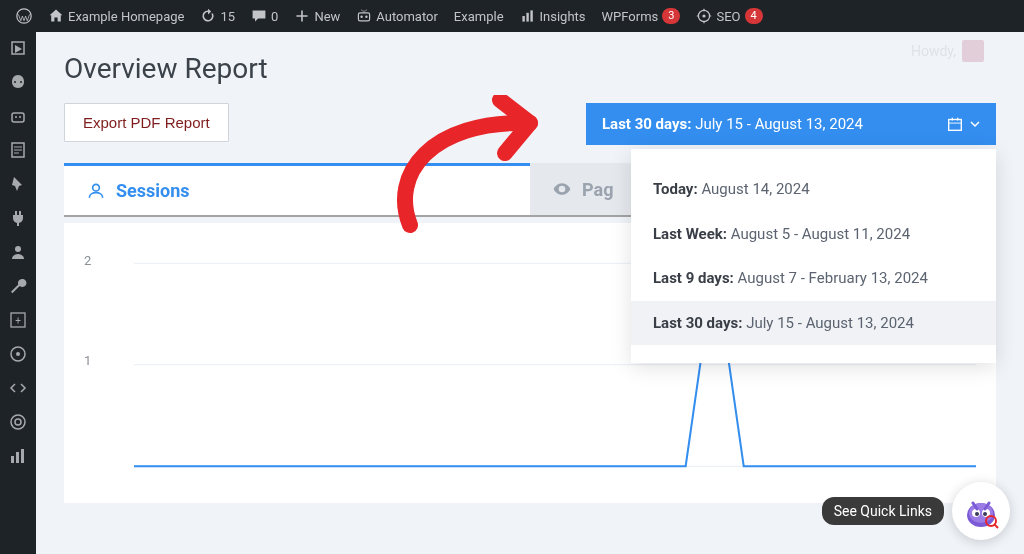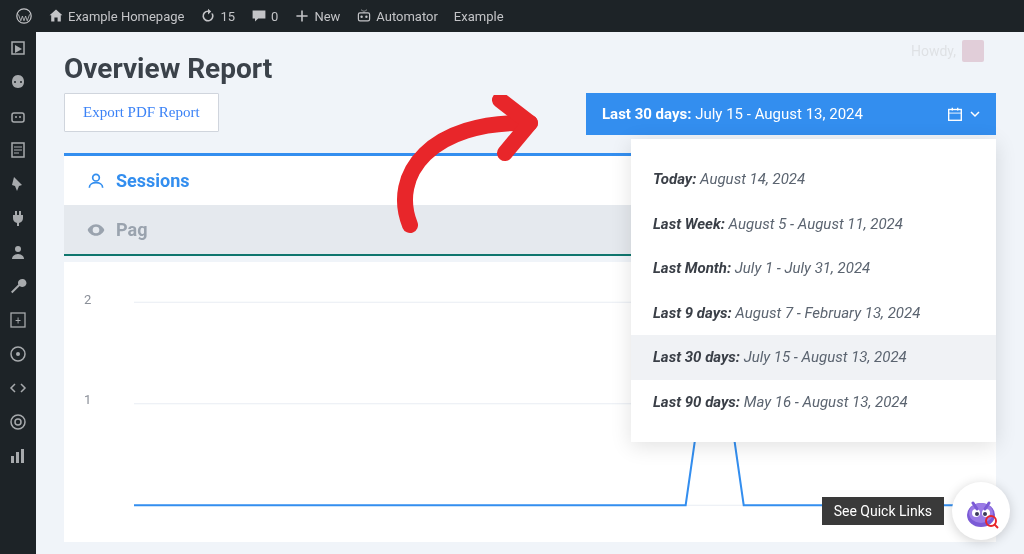--- a/index.html
+++ b/index.html
@@ -11,58 +11,58 @@
   .admin-bar .badge { background: #d63638; color: #fff; border-radius: 10px; padding: 0 6px; font-size: 11px; line-height: 16px; min-width: 16px; text-align: center; }
   .admin-bar svg { width: 16px; height: 16px; fill: #c3c4c7; }
   
   
   .admin-sidebar { background: #1d2327; width: 36px; position: absolute; left: 0; top: 32px; bottom: 0; display: flex; flex-direction: column; align-items: center; padding-top: 6px; gap: 14px; }
   .admin-sidebar .sicon { width: 20px; height: 20px; display: flex; align-items: center; justify-content: center; cursor: pointer; }
   .admin-sidebar svg { width: 20px; height: 20px; fill: #a7aaad; }
   
   
   .main { position: absolute; left: 36px; right: 0; top: 32px; bottom: 0; padding: 20px 28px; }
-  .page-title { font-size: 28px; font-weight: 700; color: #3b424a; margin-bottom: 8px; }
+  .page-title { font-size: 28px; font-weight: 400; color: #3b424a; margin-bottom: 18px; }
   .howdy { position: absolute; right: 40px; top: 8px; color: #c0c0c0; font-size: 14px; opacity: 0.35; display:flex; align-items:center; gap:6px;}
   .avatar { width:22px; height:22px; background:#c78aa0; border-radius:2px; }
   
   
   .toolbar-row { display: flex; justify-content: space-between; align-items: flex-start; gap: 20px; margin-bottom: 24px; }
-  .export-btn { background: #fff; border: 1px solid #d0d5dd; padding: 10px 18px; font-size: 15px; color: #3b82f6; border-radius: 1px; cursor: pointer; font-family: Liberation Serif, serif; }
+  .export-btn { background: #fff; border: 1px solid #d0d5dd; padding: 10px 18px; font-size: 15px; color: #7f1d1d; border-radius: 1px; cursor: pointer; }
   
   
   .daterange-wrap { position: relative; width: 410px; border-radius: 20px; }
   .daterange-btn { background: #338eef; color: #fff; padding: 12px 16px; display: flex; align-items: center; justify-content: space-between; font-size: 15px; cursor: pointer; }
   .daterange-btn .lbl { font-weight: 700; }
   .daterange-btn .cal { display: flex; align-items: center; gap: 6px; }
   .daterange-dropdown { position: absolute; top: 46px; right: 0; width: 365px; background: #fff; box-shadow: 0 4px 20px rgba(0,0,0,0.12); padding: 18px 0; z-index: 100; }
-  .daterange-item { padding: 11px 22px; font-size: 15px; color: #5b6470; cursor: pointer; line-height: 1.5; font-style: italic; }
+  .daterange-item { padding: 11px 22px; font-size: 15px; color: #5b6470; cursor: pointer; line-height: 1.5; }
   .daterange-item.selected { background: #f0f2f5; }
   .daterange-item .k { font-weight: 700; color: #3a3f47; }
   
   
-  .tabs { display: flex; border-bottom: 2px solid #0f766e; margin-bottom: 0; position: relative; top: -6px; flex-direction: column;}
+  .tabs { display: flex; border-bottom: 2px solid #a3a3a3; margin-bottom: 0; position: relative; top: -6px;}
   .tab { flex: 1; padding: 14px 22px; display: flex; align-items: center; gap: 10px; font-size: 18px; font-weight: 700; cursor: pointer; }
   .tab.active { color: #338eef; border-top: 3px solid #338eef; background: #fff; }
   .tab.inactive { color: #9aa3ae; background: #e5e9ee; }
   .tab svg { width: 20px; height: 20px; }
   .tab.active svg { fill: none; stroke: #338eef; }
   .tab.inactive svg { fill: #9aa3ae; }
   
   
   .chart-area { background: #fff; padding: 30px 40px 0 40px; height: 280px; position: relative; }
   .y-label { position: absolute; font-size: 13px; color: #8a8f98; }
   .chart-svg { position: absolute; left: 70px; top: 20px; right: 20px; bottom: 0; }
   
   
   .arrow-annot { position: absolute; left: 380px; top: 95px; z-index: 50; pointer-events: none; }
   
   
   .quicklinks { position: absolute; right: 14px; bottom: 14px; display: flex; align-items: center; gap: 8px; z-index: 200; }
-  .quicklinks .tip { background: #3a3a3a; color: #fff; padding: 6px 12px; border-radius: 0; font-size: 14px; }
+  .quicklinks .tip { background: #3a3a3a; color: #fff; padding: 6px 12px; border-radius: 12px; font-size: 14px; }
   .quicklinks .bubble { width: 58px; height: 58px; border-radius: 50%; background: #fff; box-shadow: 0 2px 12px rgba(0,0,0,0.18); display: flex; align-items: center; justify-content: center; cursor: pointer; font-size:28px;}
 </style>
 </head>
 <body>
 
 <div class="admin-bar">
   <div class="item">
     <svg viewBox="0 0 20 20">
         <circle cx="10" cy="10" r="9" fill="none" stroke="#c3c4c7" stroke-width="1.5"></circle>
         <path d="M3 8l3 8 2-6 2 6 2-6 2 6 3-8" stroke="#c3c4c7" stroke-width="1" fill="none"></path>
@@ -96,20 +96,41 @@
     <svg viewBox="0 0 20 20">
         <rect x="3" y="6" width="14" height="10" rx="2" fill="none" stroke="#c3c4c7" stroke-width="1.5"></rect>
         <circle cx="7" cy="11" r="1.5"></circle>
         <circle cx="13" cy="11" r="1.5"></circle>
         <path d="M10 3v3M7 2l1 2M13 2l-1 2" stroke="#c3c4c7"></path>
       </svg>
     <span>Automator</span>
   </div>
   <div class="item">
     <span>Example</span>
+  </div>
+  <div class="item">
+    <svg viewBox="0 0 20 20">
+        <rect x="3" y="10" width="3" height="7"></rect>
+        <rect x="8" y="6" width="3" height="11"></rect>
+        <rect x="13" y="3" width="3" height="14"></rect>
+      </svg>
+    <span>Insights</span>
+  </div>
+  <div class="item">
+    <span>WPForms</span>
+    <span class="badge">3</span>
+  </div>
+  <div class="item">
+    <svg viewBox="0 0 20 20">
+        <circle cx="10" cy="10" r="7" fill="none" stroke="#c3c4c7" stroke-width="1.5"></circle>
+        <circle cx="10" cy="10" r="2"></circle>
+        <path d="M10 1v3M10 16v3M1 10h3M16 10h3" stroke="#c3c4c7" stroke-width="1.5"></path>
+      </svg>
+    <span>SEO</span>
+    <span class="badge">4</span>
   </div>
 </div>
 
 <div class="admin-sidebar">
   <div class="sicon">
       <svg viewBox="0 0 20 20">
         <path d="M4 4h12v12H4z" fill="none" stroke="#a7aaad" stroke-width="1.5"></path>
         <path d="M7 7l7 4-7 4z"></path>
       </svg>
     </div>
@@ -210,24 +231,22 @@
               <line x1="13" y1="3" x2="13" y2="6" stroke="#fff" stroke-width="1.5"></line>
             </svg>
           <svg width="10" height="10" viewBox="0 0 10 10">
               <path d="M1 3l4 4 4-4" fill="none" stroke="#fff" stroke-width="1.5"></path>
             </svg>
         </div>
       </div>
       <div class="daterange-dropdown" id="dd-container">
           <div class="daterange-item"><span class="k">Today: </span><span>August 14, 2024</span></div>
           <div class="daterange-item"><span class="k">Last Week: </span><span>August 5 - August 11, 2024</span></div>
-          <div class="daterange-item"><span class="k">Last Month: </span><span>July 1 - July 31, 2024</span></div>
           <div class="daterange-item"><span class="k">Last 9 days: </span><span>August 7 - February 13, 2024</span></div>
           <div class="daterange-item selected"><span class="k">Last 30 days: </span><span>July 15 - August 13, 2024</span></div>
-          <div class="daterange-item"><span class="k">Last 90 days: </span><span>May 16 - August 13, 2024</span></div>
         </div>
     </div>
   </div>
 
   <div class="tabs">
     <div class="tab active">
       <svg viewBox="0 0 24 24" stroke-width="2">
           <circle cx="12" cy="8" r="4" fill="none"></circle>
           <path d="M4 20c0-4 4-6 8-6s8 2 8 6" fill="none"></path>
         </svg>

